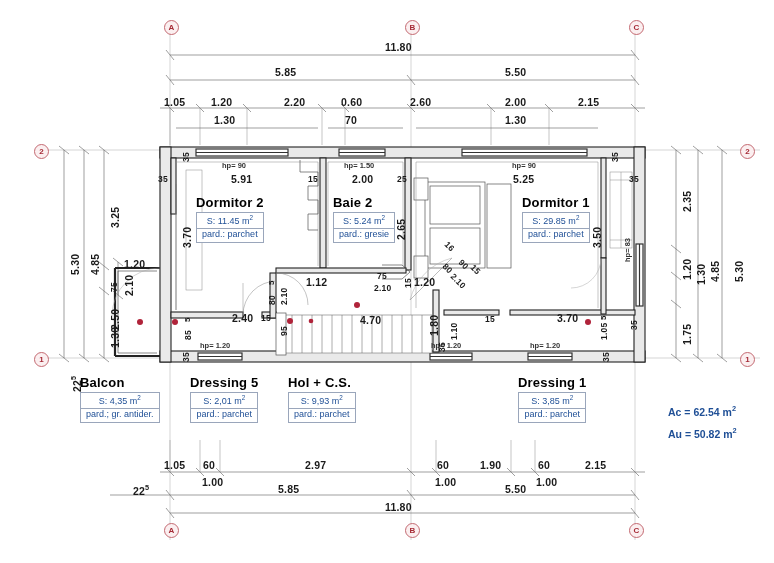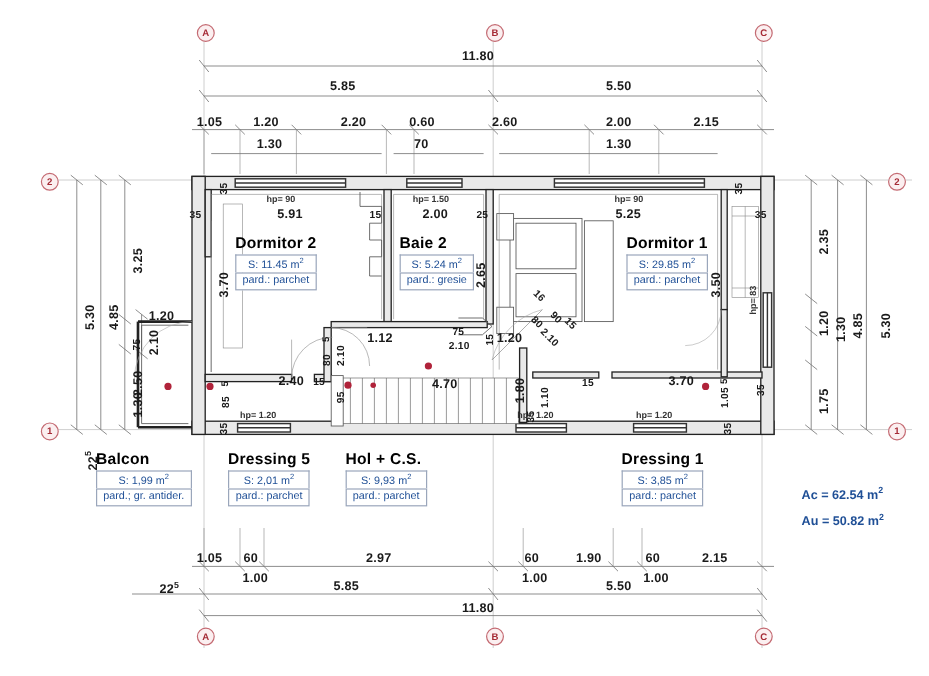--- a/index.html
+++ b/index.html
@@ -403,21 +403,21 @@
   <div class="roomname">Dormitor 1</div>
   <div class="infobox top" style="margin-top:3px;">
     <span>S: 29.85 m</span><sup>2</sup>
   </div>
   <div class="infobox">pard.: parchet</div>
 </div>
 
 <div class="t" style="left:80px;top:376px;">
   <div class="roomname">Balcon</div>
   <div class="infobox top" style="margin-top:3px;">
-    <span>S: 1,99 m</span><sup>2</sup>
+    <span>S: 4,35 m</span><sup>2</sup>
   </div>
   <div class="infobox">pard.; gr. antider.</div>
 </div>
 
 <div class="t" style="left:190px;top:376px;">
   <div class="roomname">Dressing 5</div>
   <div class="infobox top" style="margin-top:3px;">
     <span>S: 2,01 m</span><sup>2</sup>
   </div>
   <div class="infobox">pard.: parchet</div>

